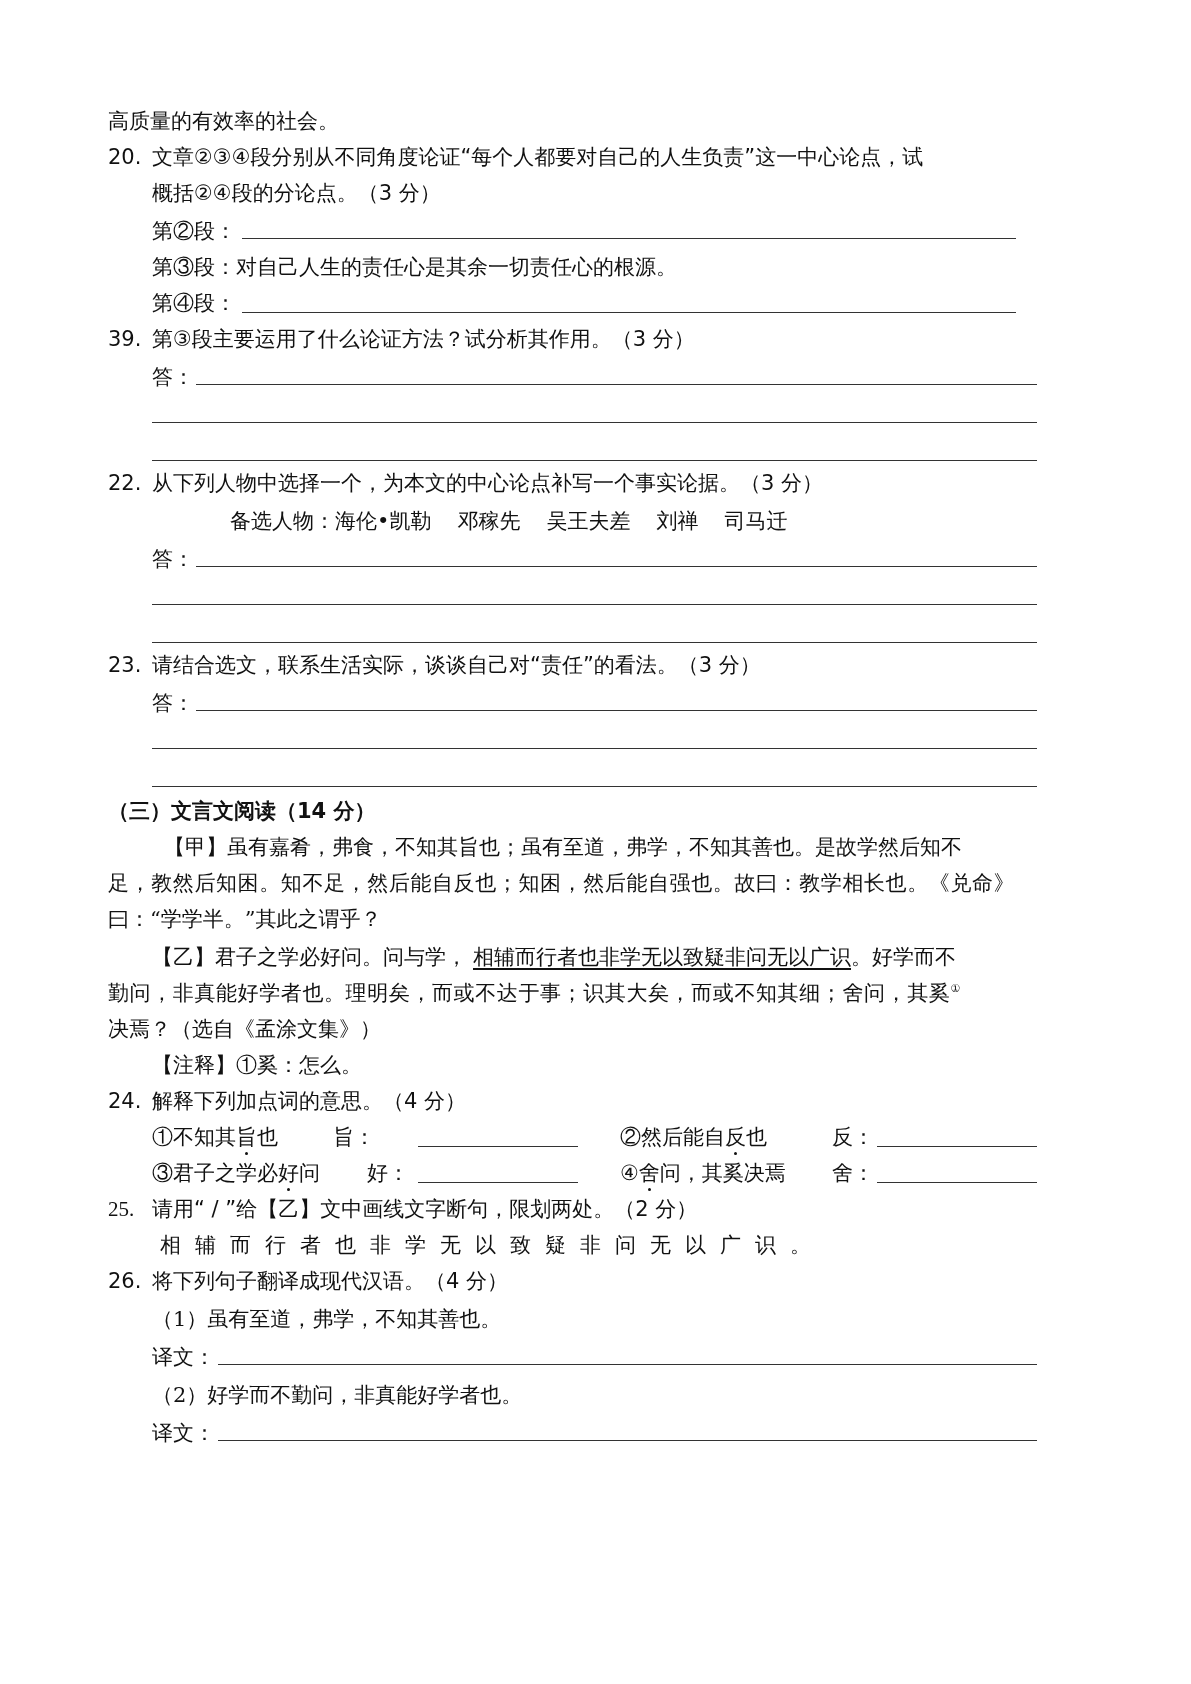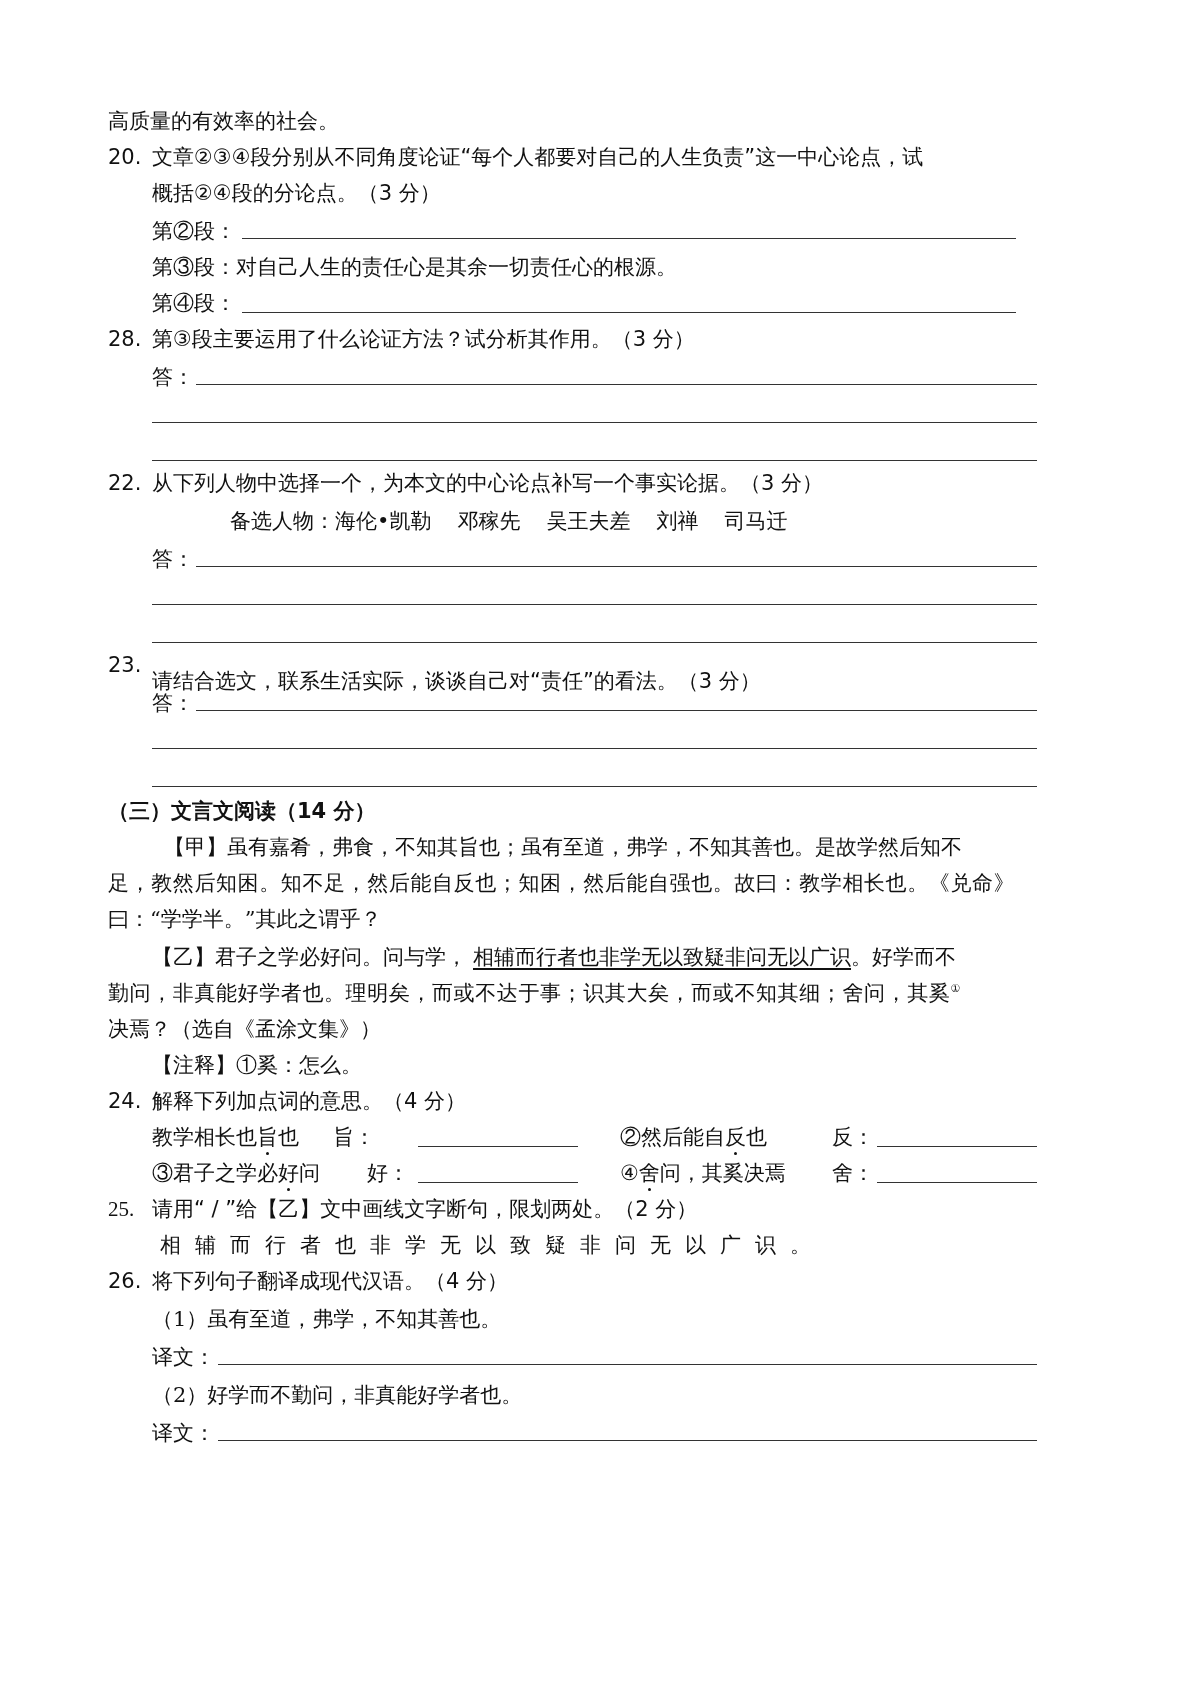--- a/index.html
+++ b/index.html
@@ -26,21 +26,21 @@
   <div class="ln sans" style="top:180px;left:152px;">概括②④段的分论点。（3 分）</div>
   <div class="ln" style="top:218px;left:152px;">第②段：</div>
   <div class="blank" style="top:238px;left:242px;width:774px;"></div>
   <div class="ln" style="top:254px;left:152px;">第③段：</div>
   <div class="ln" style="top:254px;left:236px;">对自己人生的责任心是其余一切责任心的根源。</div>
   <div class="ln" style="top:290px;left:152px;">第④段：</div>
   <div class="blank" style="top:312px;left:242px;width:774px;"></div>
 </div>
 
 <div>
-  <div class="ln sans" style="top:326px;left:108px;">28.</div>
+  <div class="ln sans" style="top:326px;left:108px;">39.</div>
   <div class="ln sans" style="top:326px;left:152px;">第③段主要运用了什么论证方法？试分析其作用。（3 分）</div>
   <div class="ln" style="top:364px;left:152px;">答：</div>
   <div class="blank" style="top:384px;left:196px;width:841px;"></div>
   <div class="blank" style="top:422px;left:152px;width:885px;"></div>
   <div class="blank" style="top:460px;left:152px;width:885px;"></div>
 </div>
 
 <div>
   <div class="ln sans" style="top:470px;left:108px;">22.</div>
   <div class="ln sans" style="top:470px;left:152px;">从下列人物中选择一个，为本文的中心论点补写一个事实论据。（3 分）</div>
@@ -48,21 +48,21 @@
     <span>备选人物：</span><span>海伦•凯勒</span><span style="display:inline-block;width:26px"></span><span>邓稼先</span><span style="display:inline-block;width:26px"></span><span>吴王夫差</span><span style="display:inline-block;width:26px"></span><span>刘禅</span><span style="display:inline-block;width:26px"></span><span>司马迁</span>
   </div>
   <div class="ln" style="top:546px;left:152px;">答：</div>
   <div class="blank" style="top:566px;left:196px;width:841px;"></div>
   <div class="blank" style="top:604px;left:152px;width:885px;"></div>
   <div class="blank" style="top:642px;left:152px;width:885px;"></div>
 </div>
 
 <div>
   <div class="ln sans" style="top:652px;left:108px;">23.</div>
-  <div class="ln sans" style="top:652px;left:152px;margin-top:16px;">请结合选文，联系生活实际，谈谈自己对“责任”的看法。（3 分）</div>
+  <div class="ln sans" style="top:652px;left:152px;">请结合选文，联系生活实际，谈谈自己对“责任”的看法。（3 分）</div>
   <div class="ln" style="top:690px;left:152px;">答：</div>
   <div class="blank" style="top:710px;left:196px;width:841px;"></div>
   <div class="blank" style="top:748px;left:152px;width:885px;"></div>
   <div class="blank" style="top:786px;left:152px;width:885px;"></div>
 </div>
 
 <div>
   <div class="ln bold" style="top:798px;left:108px;">（三）文言文阅读（14 分）</div>
 
   <div class="ln" style="top:834px;left:164px;">
@@ -79,21 +79,21 @@
   </div>
   <div class="ln" style="top:1016px;left:108px;">决焉？（选自《孟涂文集》）</div>
 
   <div class="ln" style="top:1052px;left:152px;">【注释】①奚：怎么。</div>
 </div>
 
 <div>
   <div class="ln sans" style="top:1088px;left:108px;">24.</div>
   <div class="ln sans" style="top:1088px;left:152px;">解释下列加点词的意思。（4 分）</div>
 
-  <div class="ln" style="top:1124px;left:152px;"><span>教学相长也</span><span class="dot">旨</span><span>也</span></div>
+  <div class="ln" style="top:1124px;left:152px;"><span>①不知其</span><span class="dot">旨</span><span>也</span></div>
   <div class="ln" style="top:1124px;left:333px;">旨：</div>
   <div class="blank" style="top:1146px;left:418px;width:160px;"></div>
 
   <div class="ln" style="top:1124px;left:620px;"><span>②然后能自</span><span class="dot">反</span><span>也</span></div>
   <div class="ln" style="top:1124px;left:832px;">反：</div>
   <div class="blank" style="top:1146px;left:877px;width:160px;"></div>
 
   <div class="ln" style="top:1160px;left:152px;"><span>③君子之学必</span><span class="dot">好</span><span>问</span></div>
   <div class="ln" style="top:1160px;left:367px;">好：</div>
   <div class="blank" style="top:1182px;left:418px;width:160px;"></div>

